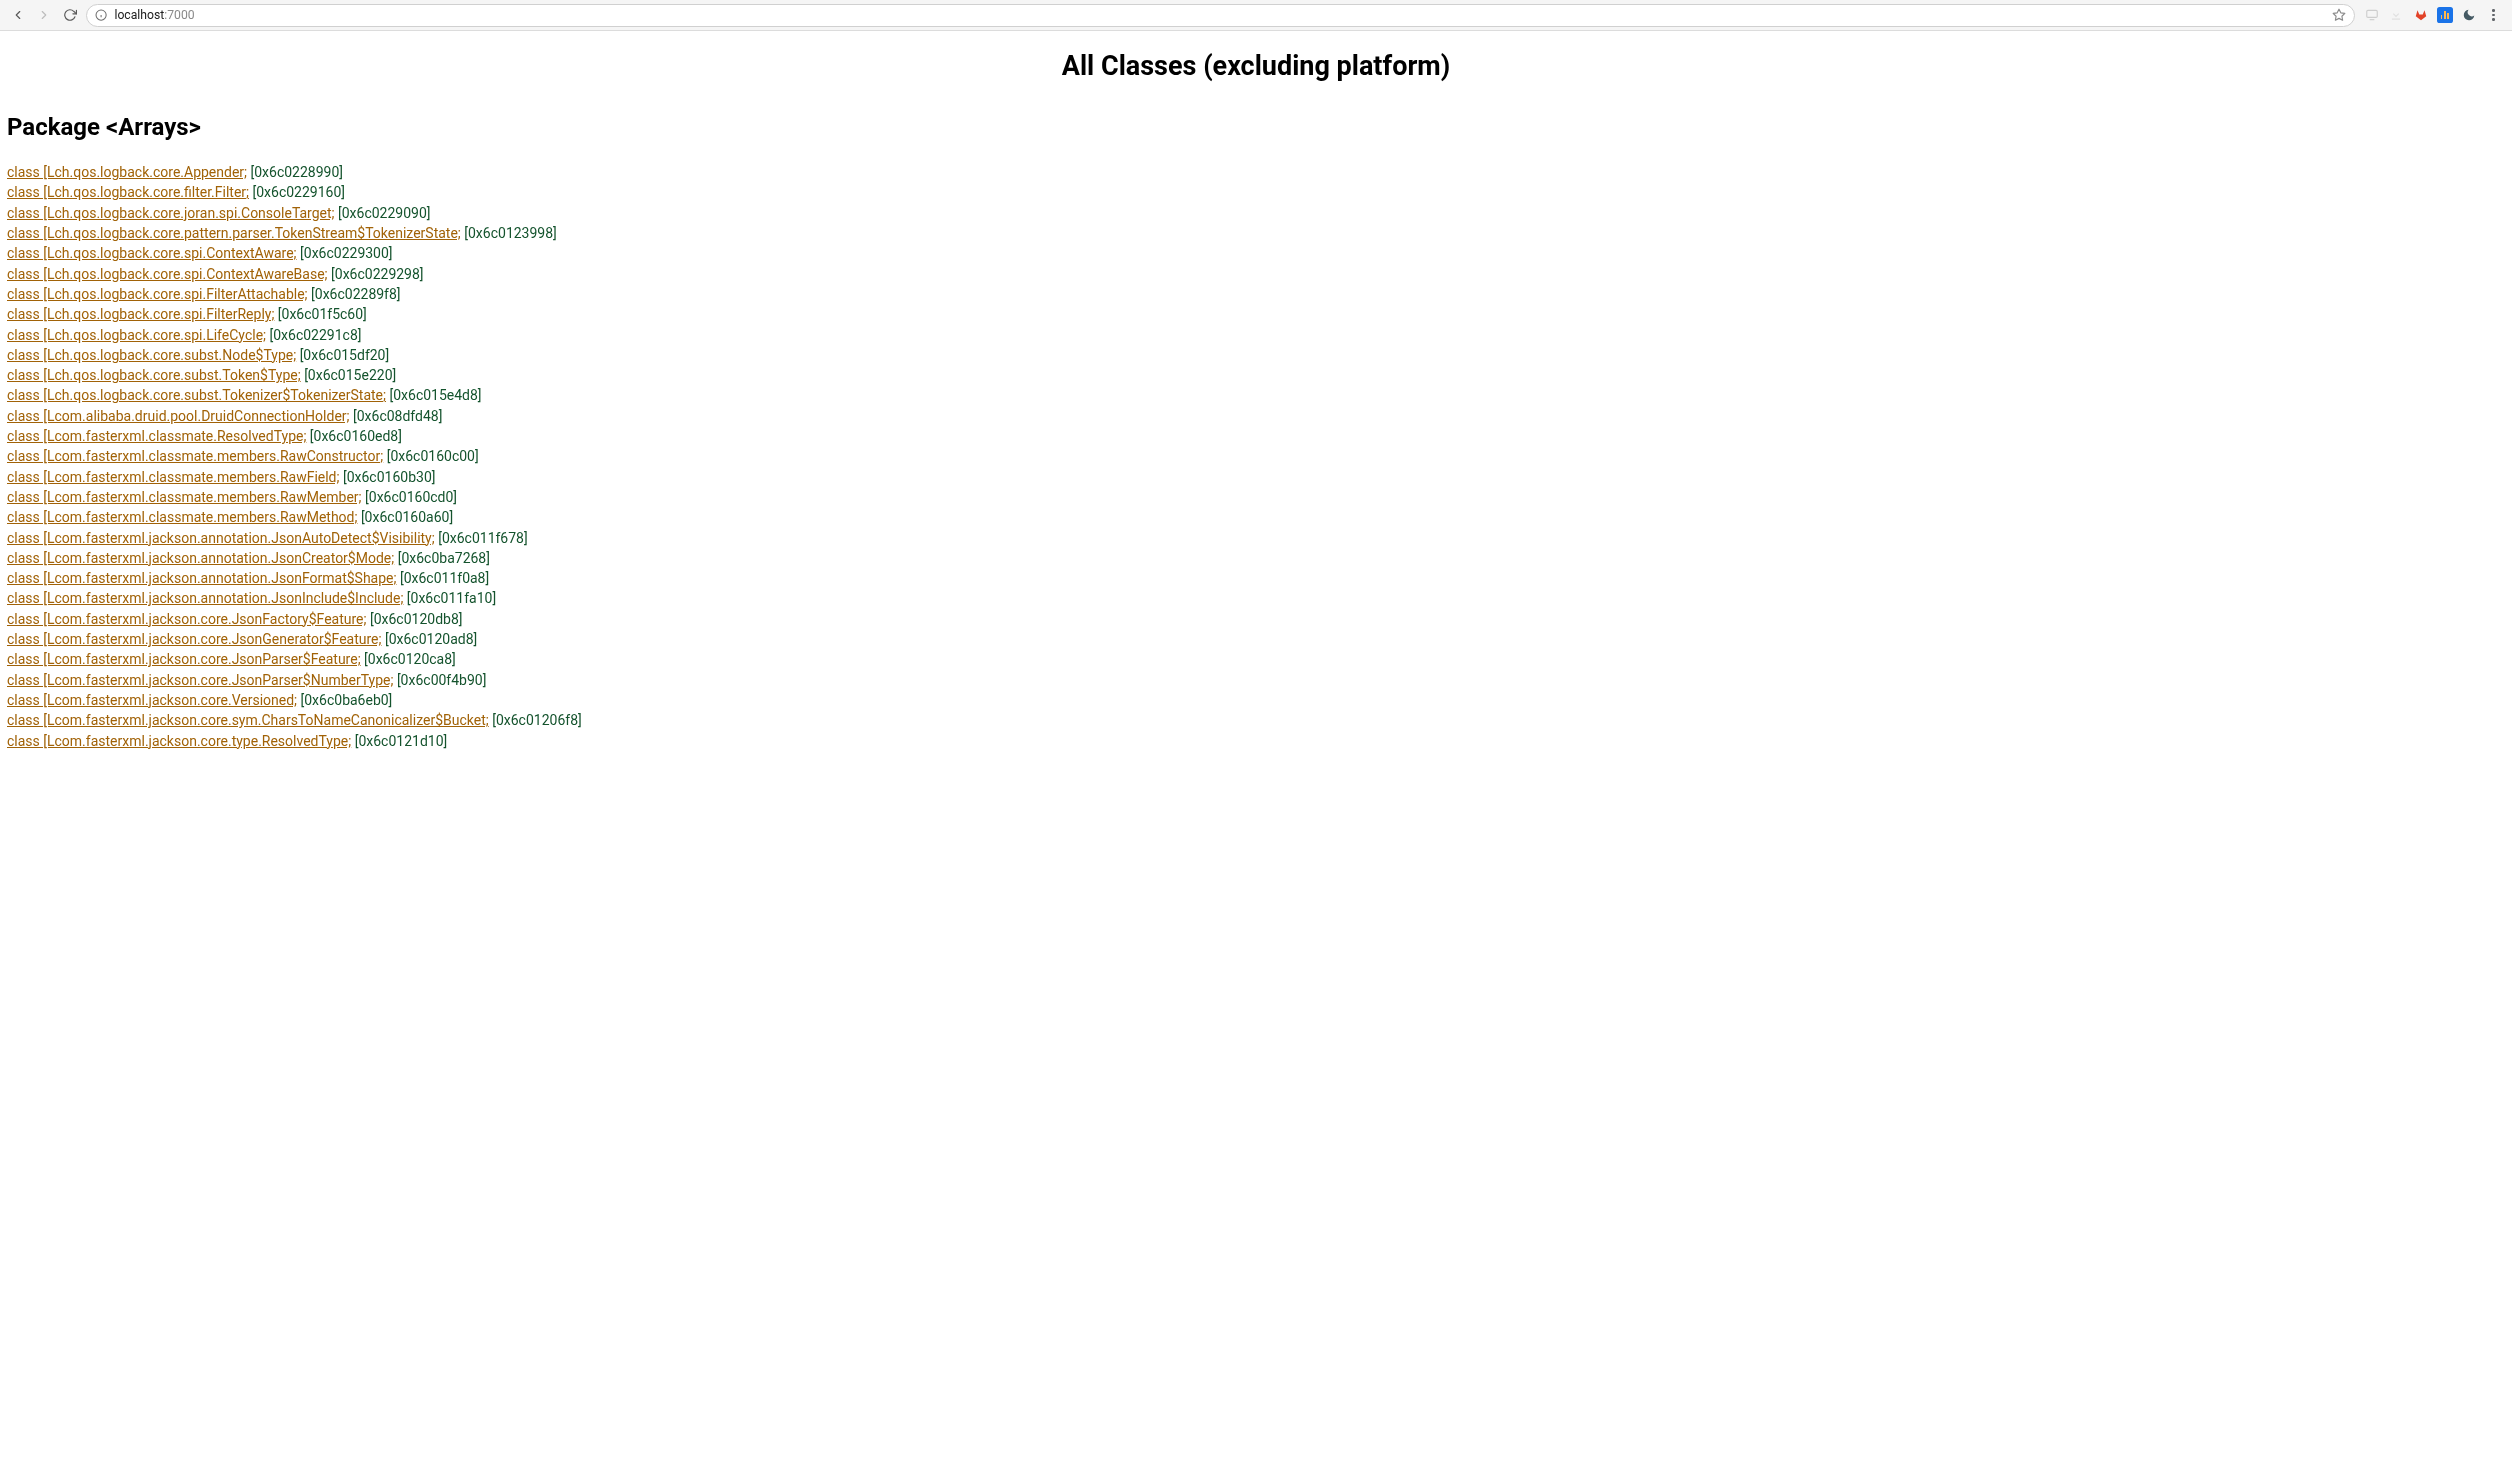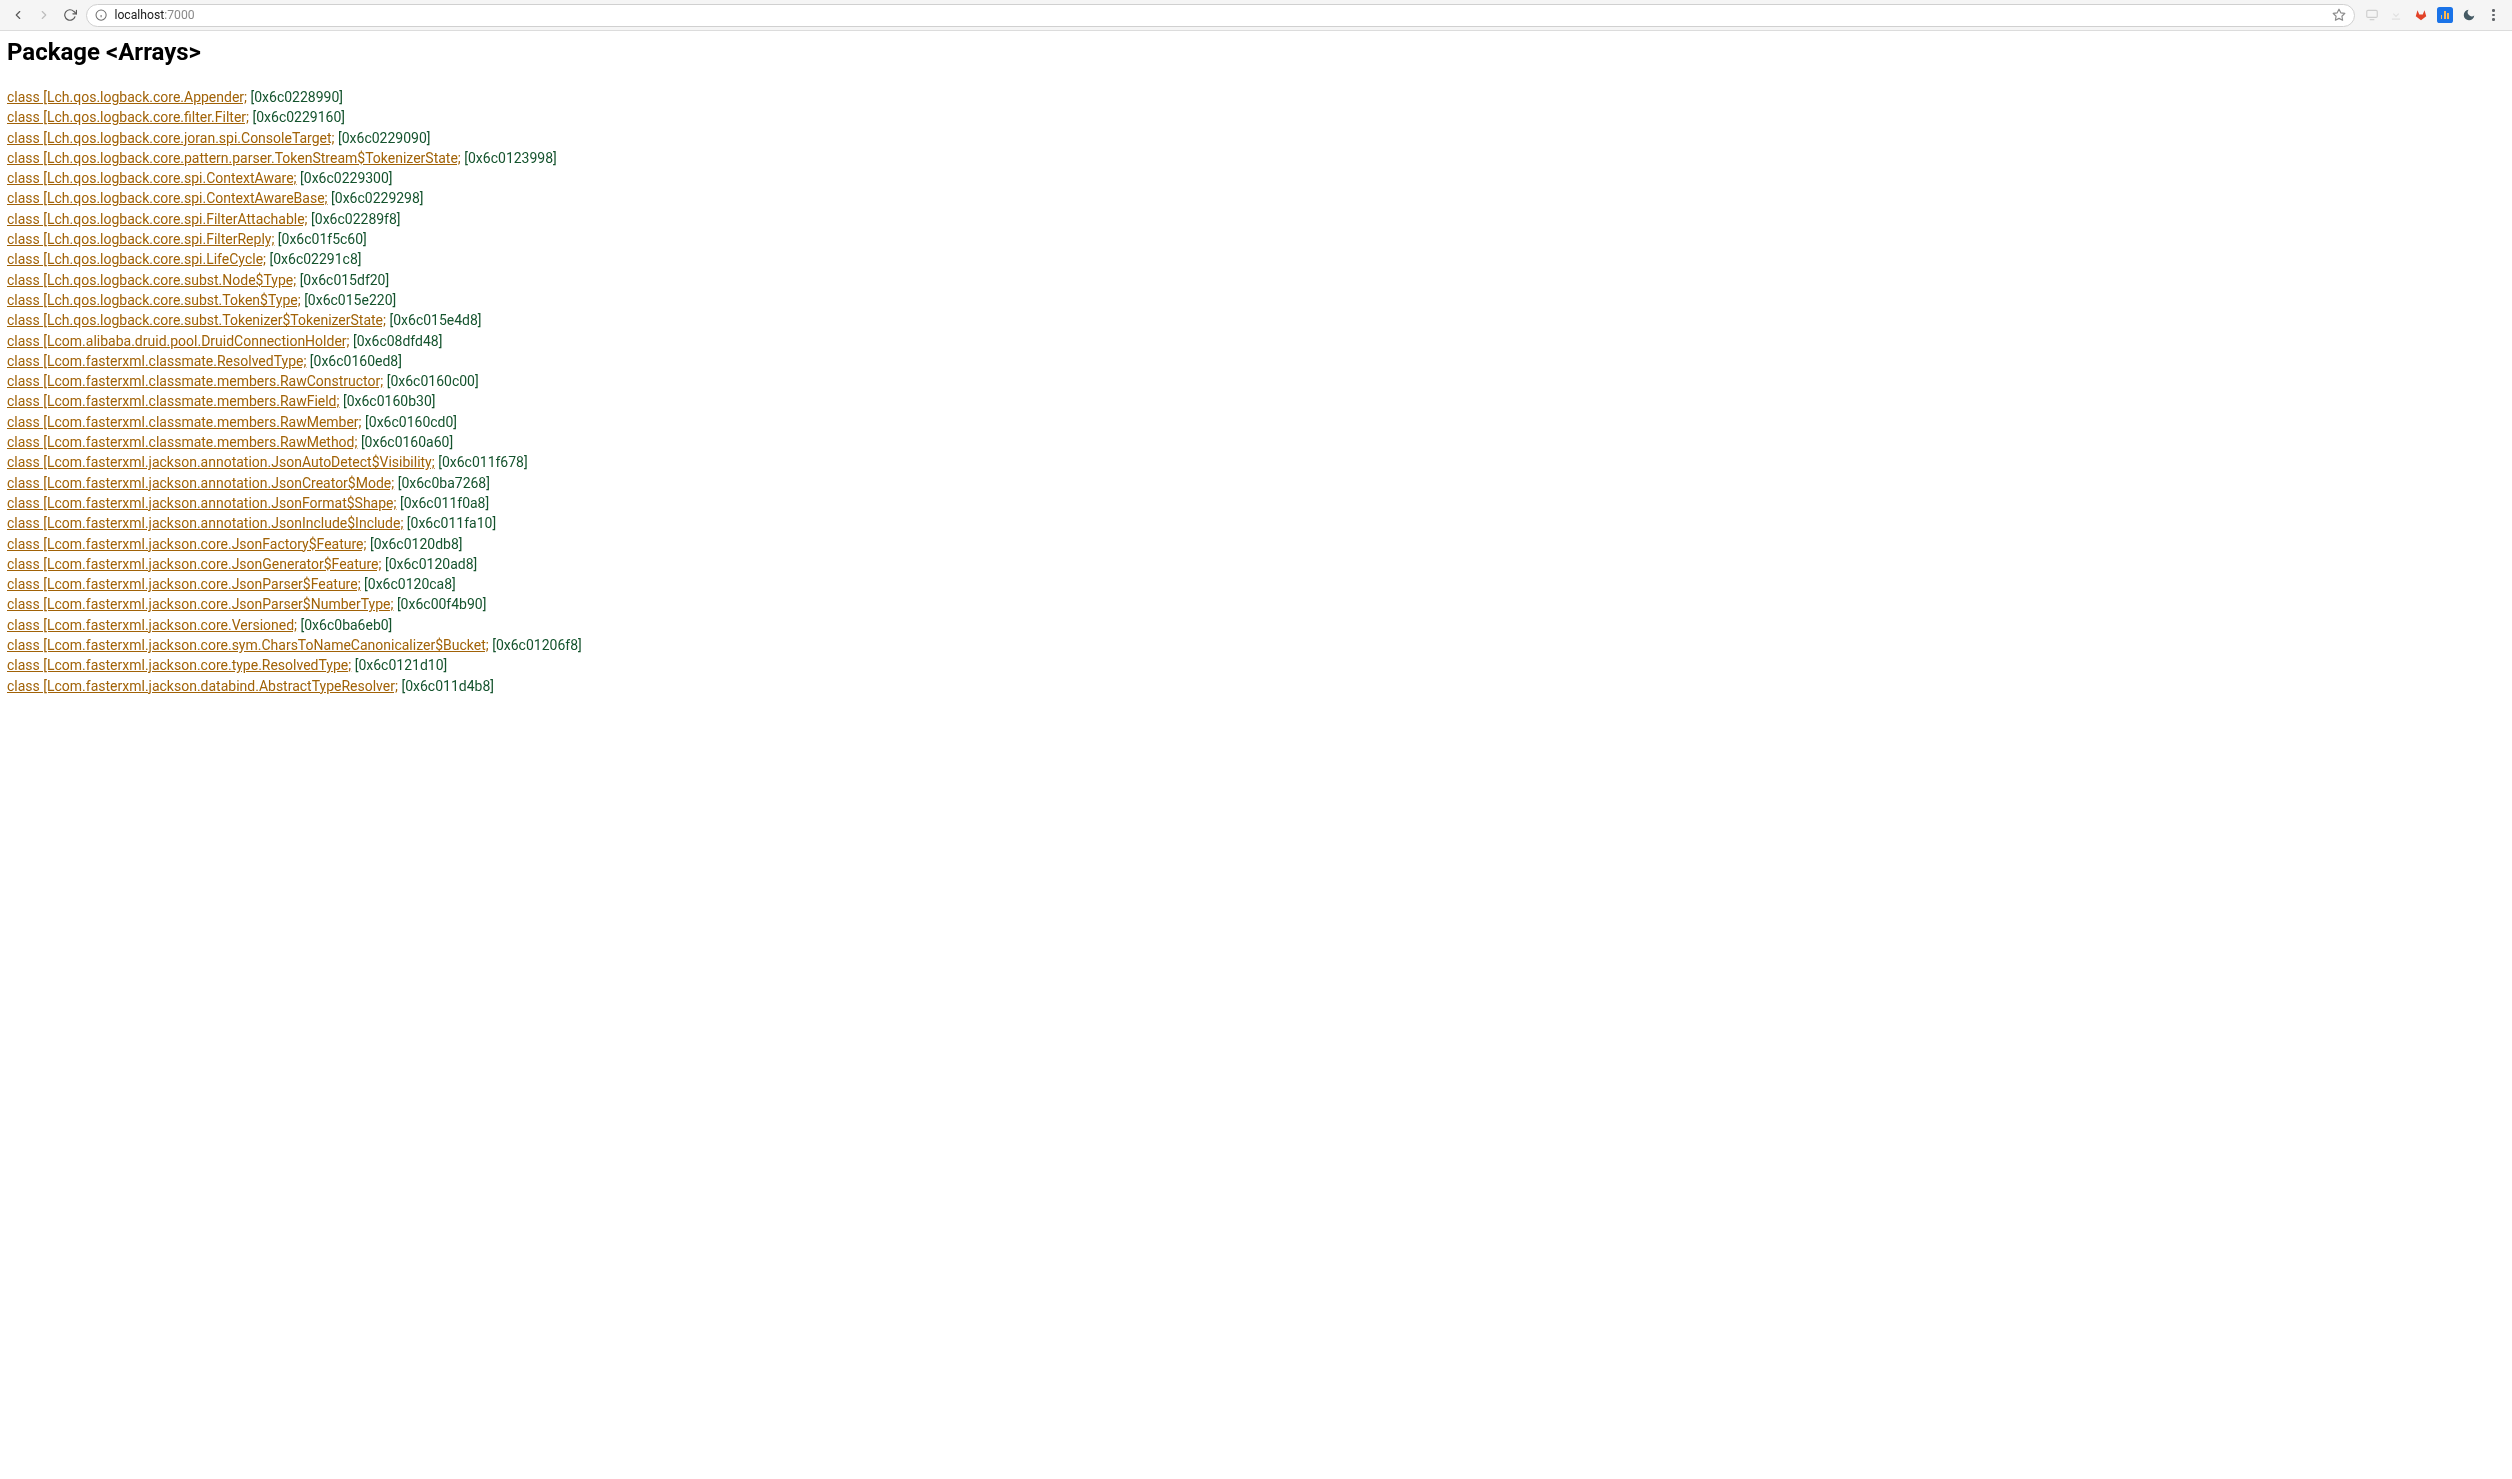--- a/index.html
+++ b/index.html
@@ -152,20 +152,21 @@
     </span>
     <span class="menu-dots">
       <span></span>
         <span></span>
         <span></span>
     </span>
   </div>
 </div>
 
 <div class="page">
+  <h1 class="page-title">All Classes (excluding platform)</h1>
   <h2 class="package-heading">Package &lt;Arrays&gt;</h2>
   <div class="class-list" id="class-list">
       <div class="class-row"><a href="#">class [Lch.qos.logback.core.Appender;</a><span class="addr"> [0x6c0228990]</span></div>
       <div class="class-row"><a href="#">class [Lch.qos.logback.core.filter.Filter;</a><span class="addr"> [0x6c0229160]</span></div>
       <div class="class-row"><a href="#">class [Lch.qos.logback.core.joran.spi.ConsoleTarget;</a><span class="addr"> [0x6c0229090]</span></div>
       <div class="class-row"><a href="#">class [Lch.qos.logback.core.pattern.parser.TokenStream$TokenizerState;</a><span class="addr"> [0x6c0123998]</span></div>
       <div class="class-row"><a href="#">class [Lch.qos.logback.core.spi.ContextAware;</a><span class="addr"> [0x6c0229300]</span></div>
       <div class="class-row"><a href="#">class [Lch.qos.logback.core.spi.ContextAwareBase;</a><span class="addr"> [0x6c0229298]</span></div>
       <div class="class-row"><a href="#">class [Lch.qos.logback.core.spi.FilterAttachable;</a><span class="addr"> [0x6c02289f8]</span></div>
       <div class="class-row"><a href="#">class [Lch.qos.logback.core.spi.FilterReply;</a><span class="addr"> [0x6c01f5c60]</span></div>
@@ -183,16 +184,15 @@
       <div class="class-row"><a href="#">class [Lcom.fasterxml.jackson.annotation.JsonCreator$Mode;</a><span class="addr"> [0x6c0ba7268]</span></div>
       <div class="class-row"><a href="#">class [Lcom.fasterxml.jackson.annotation.JsonFormat$Shape;</a><span class="addr"> [0x6c011f0a8]</span></div>
       <div class="class-row"><a href="#">class [Lcom.fasterxml.jackson.annotation.JsonInclude$Include;</a><span class="addr"> [0x6c011fa10]</span></div>
       <div class="class-row"><a href="#">class [Lcom.fasterxml.jackson.core.JsonFactory$Feature;</a><span class="addr"> [0x6c0120db8]</span></div>
       <div class="class-row"><a href="#">class [Lcom.fasterxml.jackson.core.JsonGenerator$Feature;</a><span class="addr"> [0x6c0120ad8]</span></div>
       <div class="class-row"><a href="#">class [Lcom.fasterxml.jackson.core.JsonParser$Feature;</a><span class="addr"> [0x6c0120ca8]</span></div>
       <div class="class-row"><a href="#">class [Lcom.fasterxml.jackson.core.JsonParser$NumberType;</a><span class="addr"> [0x6c00f4b90]</span></div>
       <div class="class-row"><a href="#">class [Lcom.fasterxml.jackson.core.Versioned;</a><span class="addr"> [0x6c0ba6eb0]</span></div>
       <div class="class-row"><a href="#">class [Lcom.fasterxml.jackson.core.sym.CharsToNameCanonicalizer$Bucket;</a><span class="addr"> [0x6c01206f8]</span></div>
       <div class="class-row"><a href="#">class [Lcom.fasterxml.jackson.core.type.ResolvedType;</a><span class="addr"> [0x6c0121d10]</span></div>
-      <div class="class-row"><a href="#">class [Lcom.fasterxml.jackson.databind.AbstractTypeResolver;</a><span class="addr"> [0x6c011d4b8]</span></div>
     </div>
 </div>
 
 
 </body></html>

